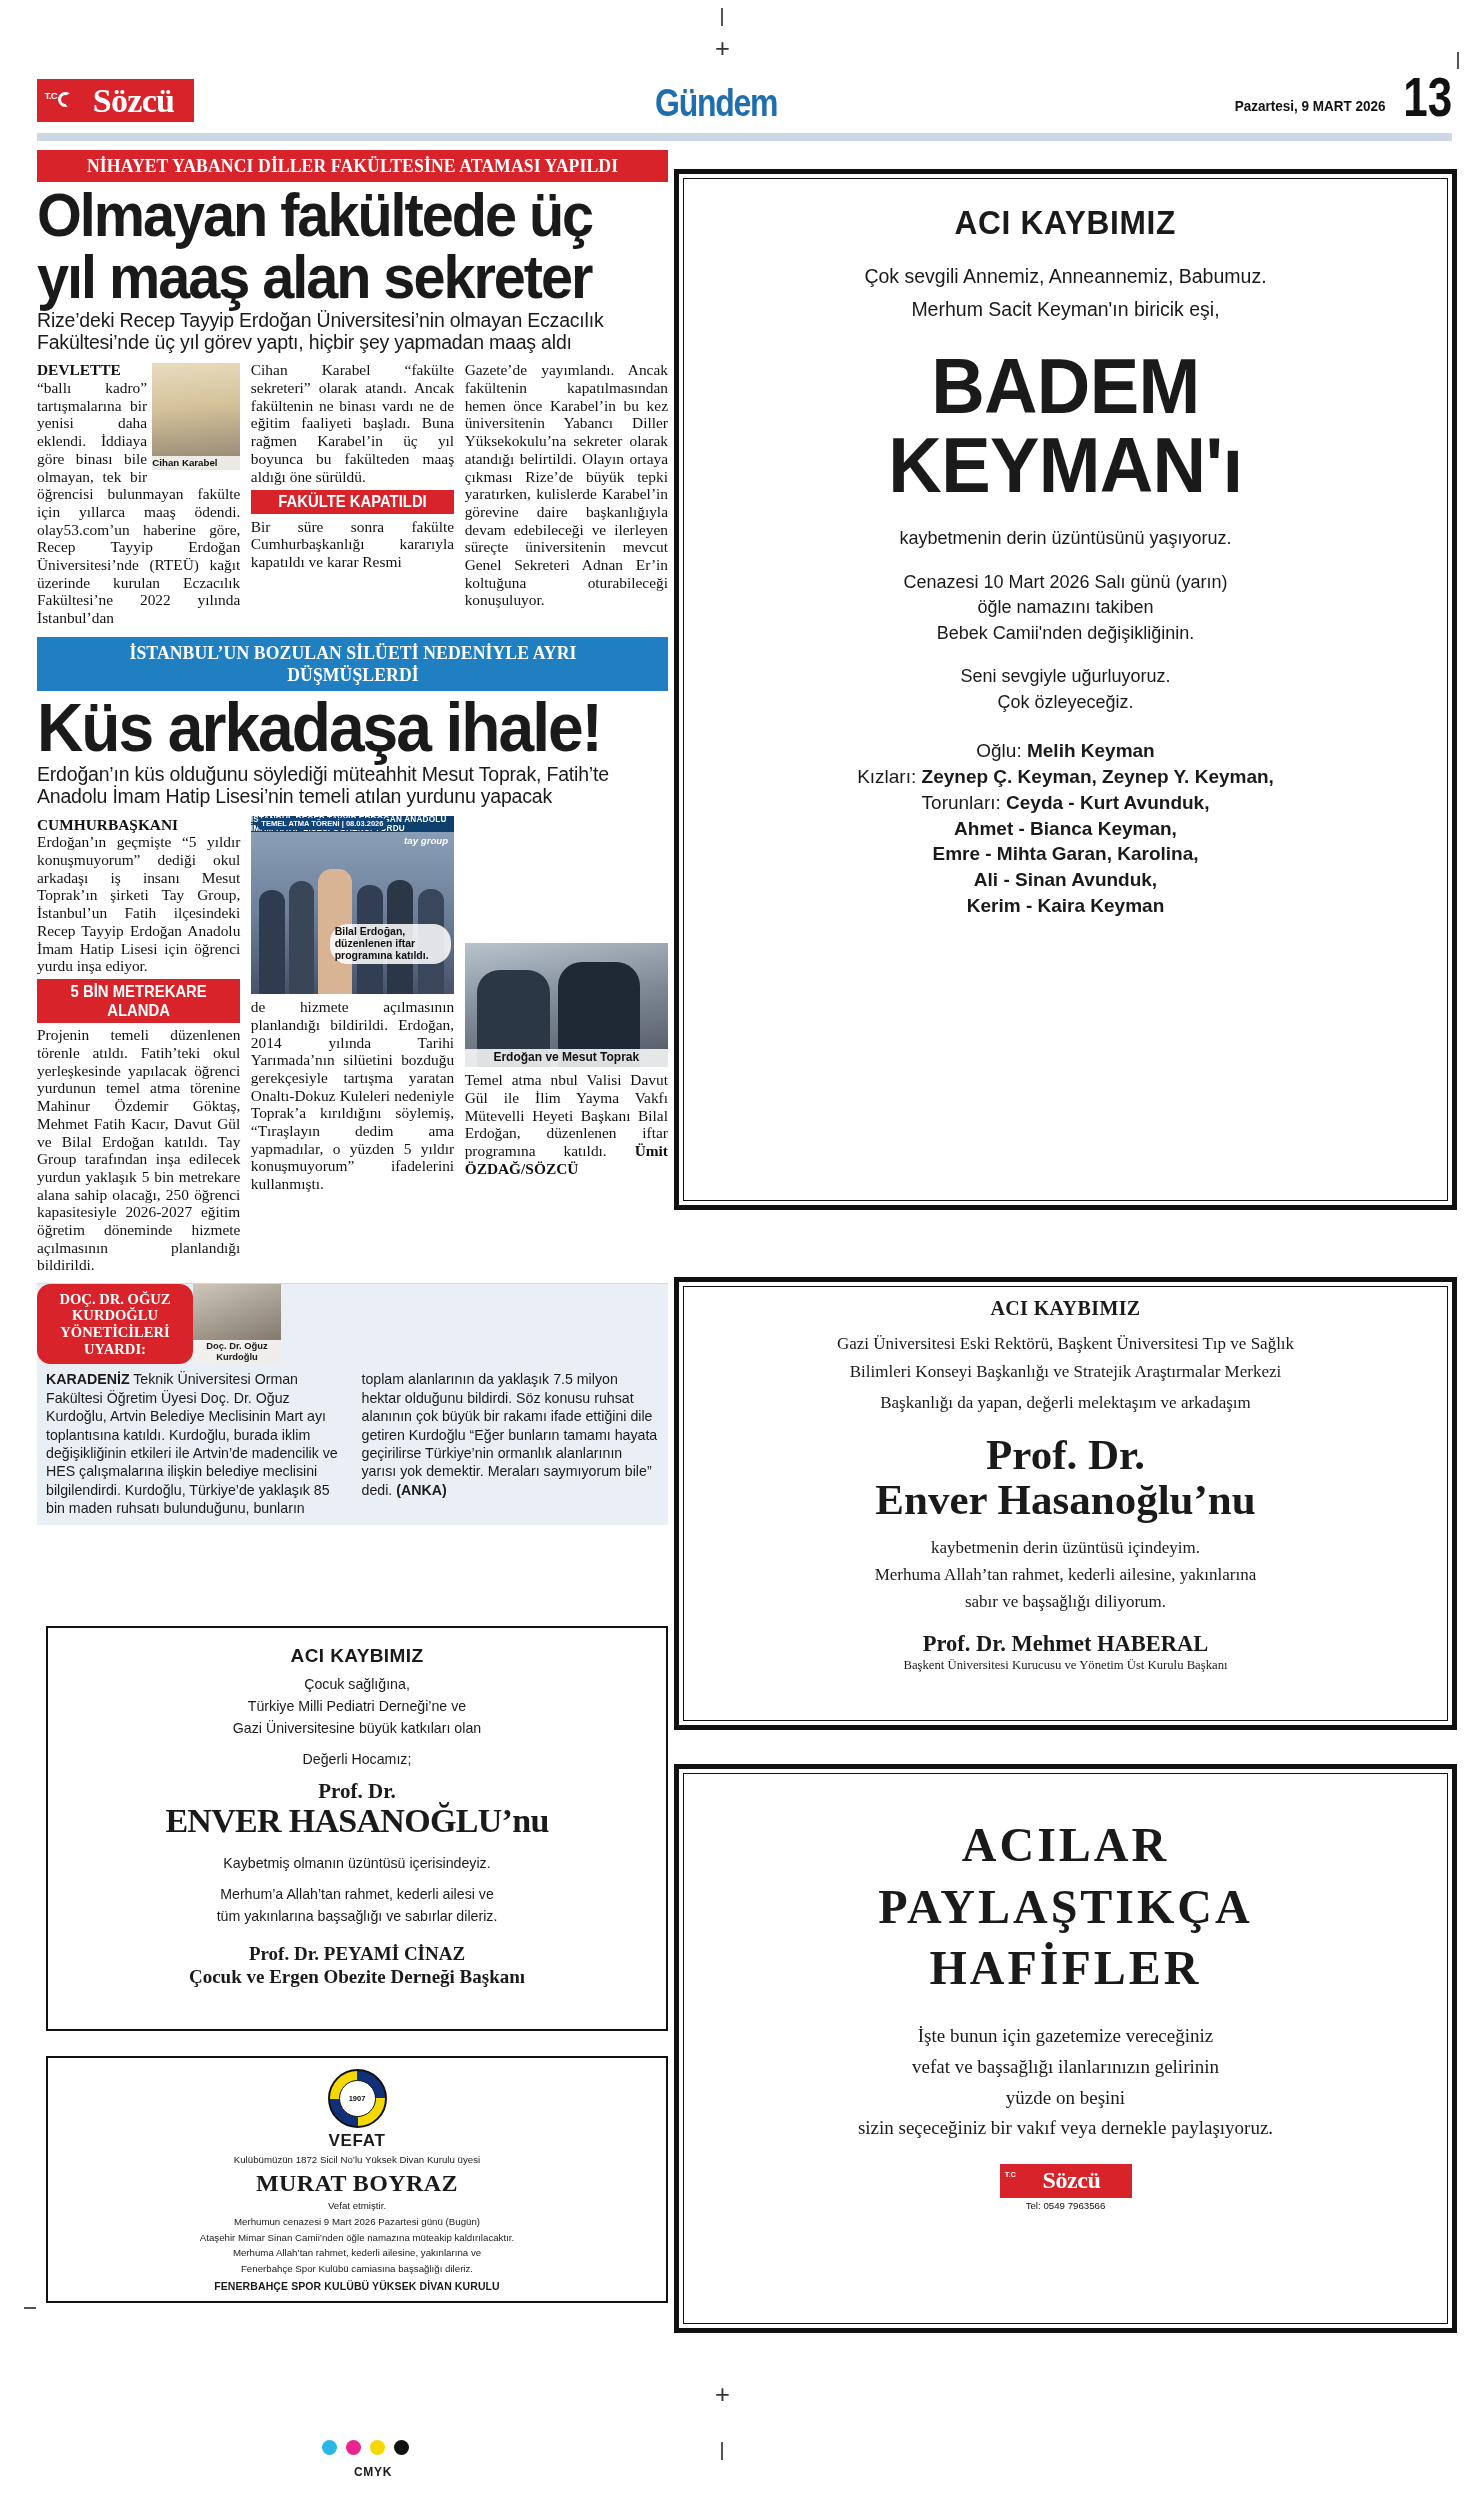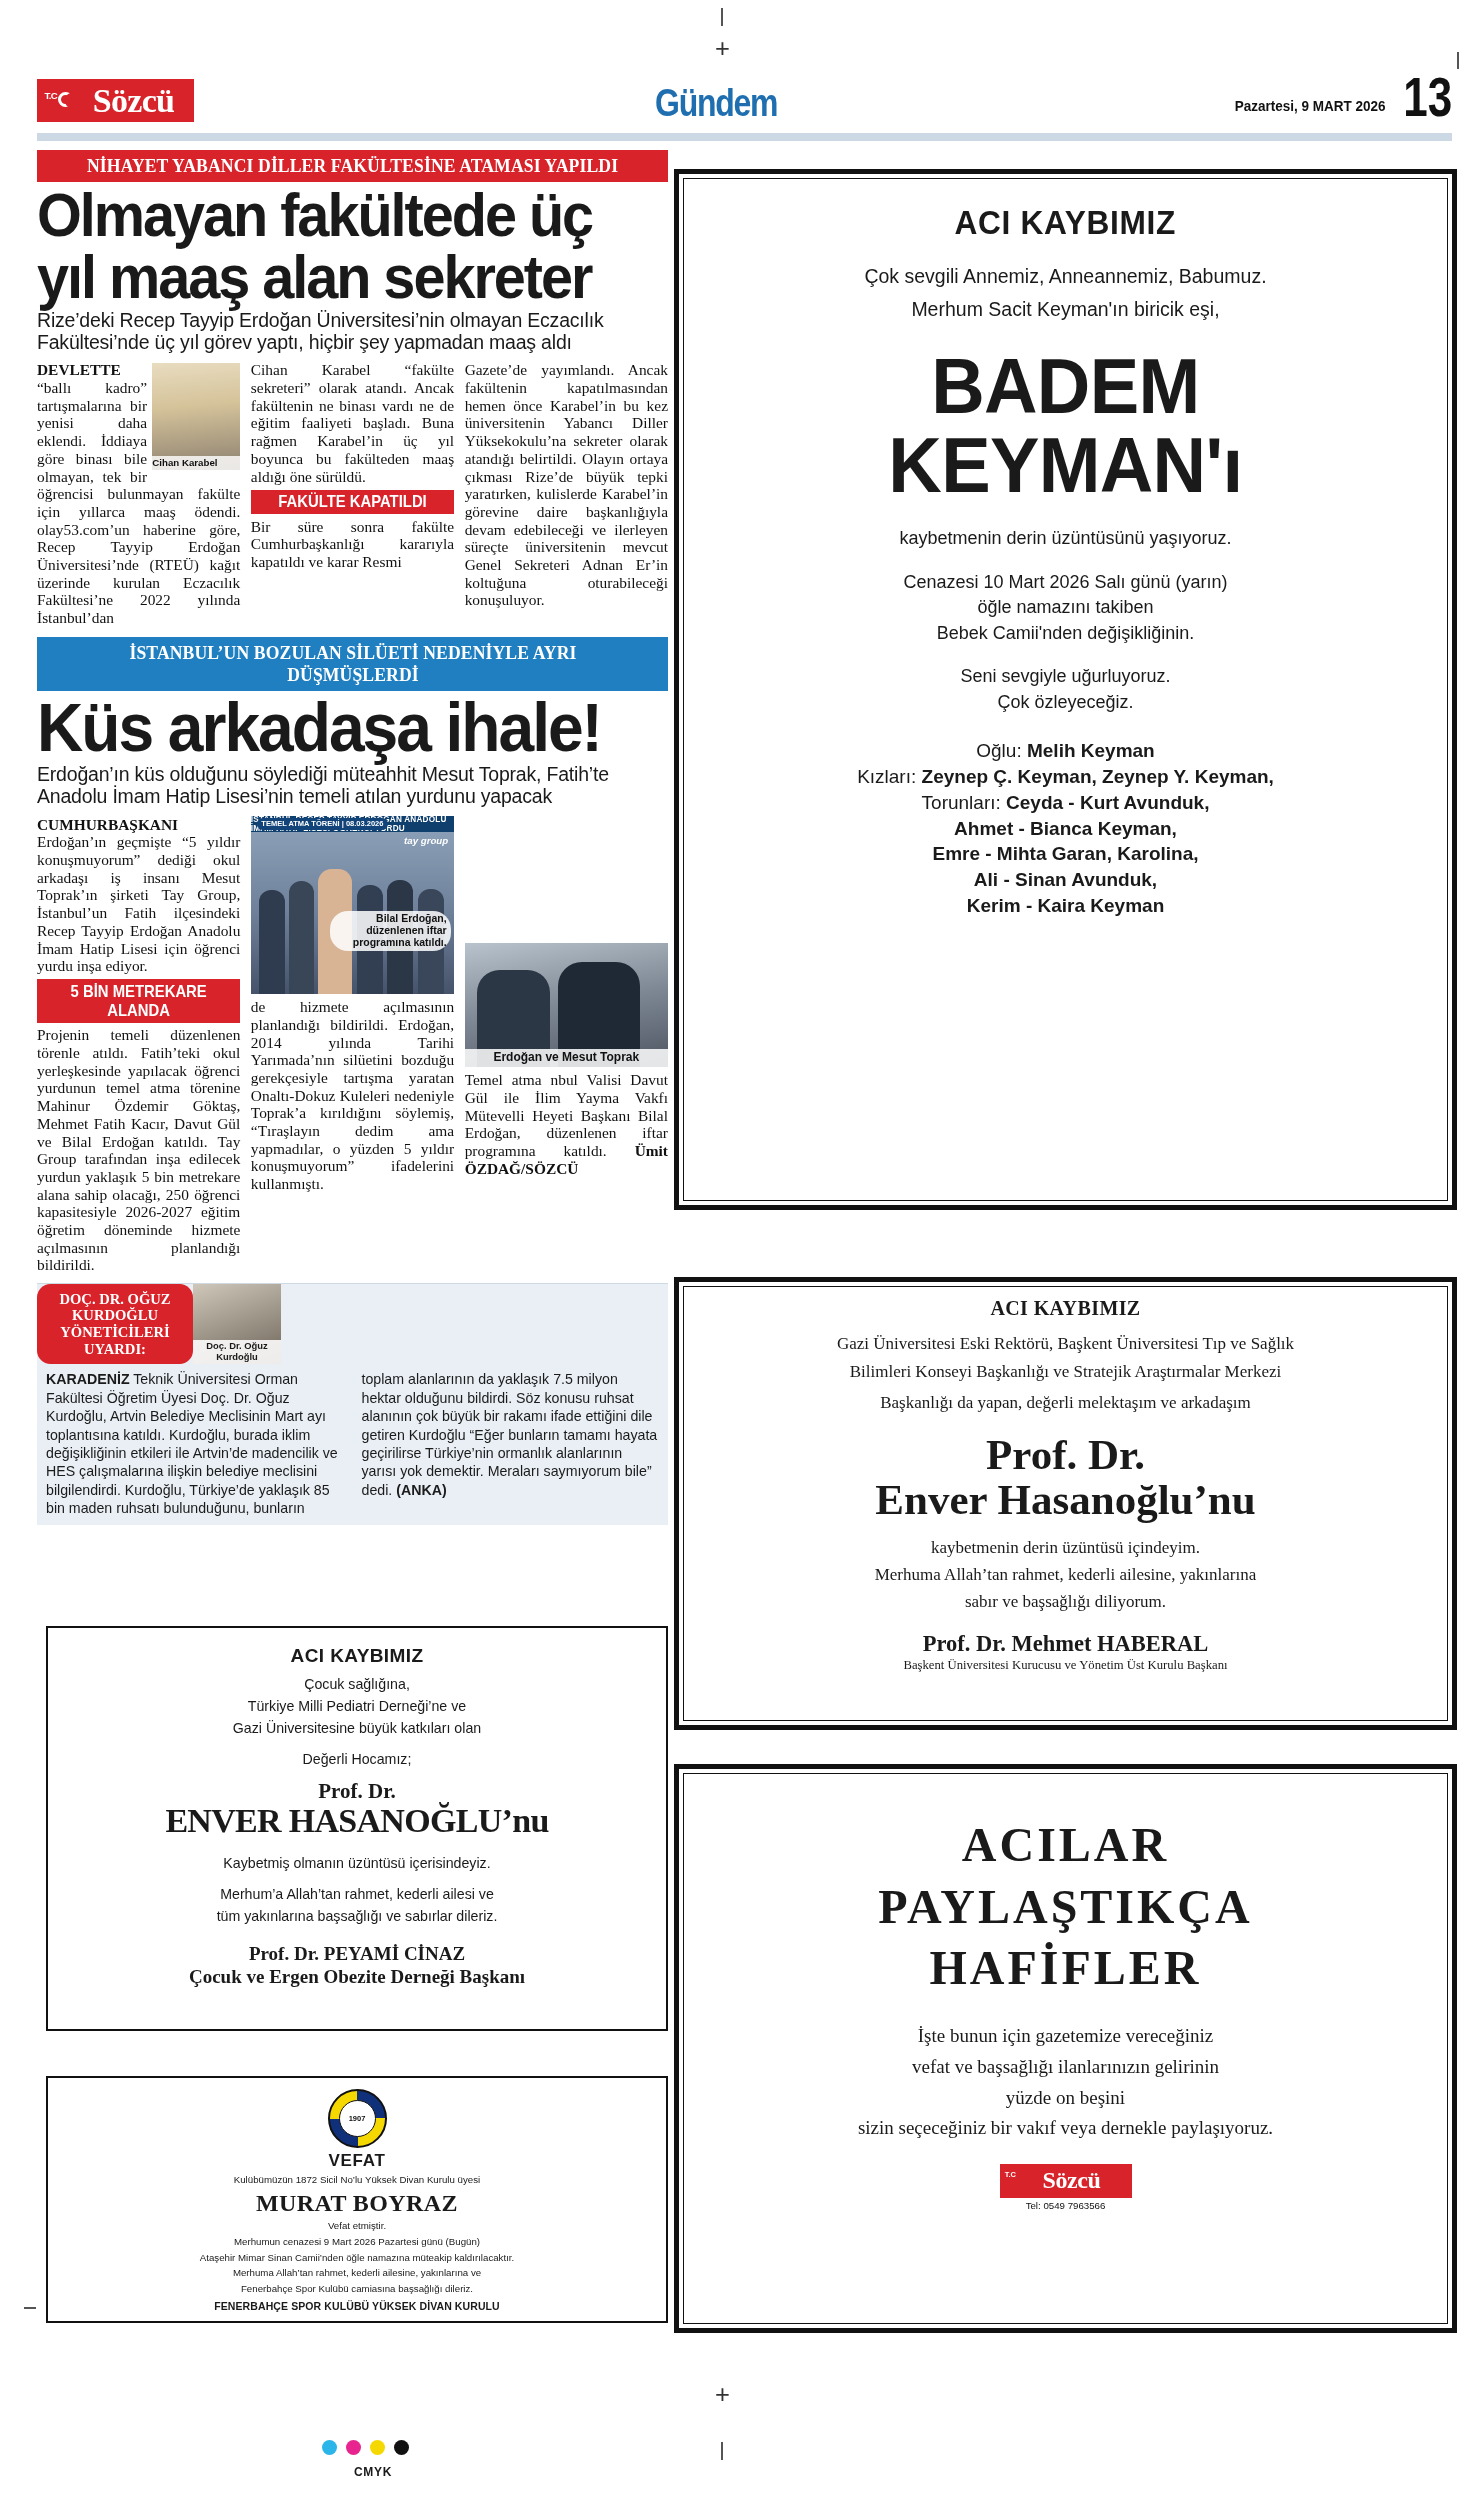--- a/index.html
+++ b/index.html
@@ -214,21 +214,21 @@
               </div>
             <div style="position:absolute;left:6px;top:2px;background:#12447a;color:#fff;font-size:7.5px;font-weight:bold;padding:1.5px 4.5px;border-radius:6px;">TEMEL ATMA TÖRENİ | 08.03.2026</div>
             <div style="position:absolute;right:6px;top:19.5px;color:#fff;font-size:9.7px;font-weight:bold;font-style:italic;">tay group</div>
 
             <div style="position:absolute;left:4%;bottom:0;width:13%;height:58%;background:#2f3b4f;border-radius:12px 12px 0 0;"></div>
             <div style="position:absolute;left:19%;bottom:0;width:12%;height:63%;background:#394658;border-radius:12px 12px 0 0;"></div>
             <div style="position:absolute;left:33%;bottom:0;width:17%;height:70%;background:#d8b495;border-radius:13.5px 13.5px 0 0;"></div>
             <div style="position:absolute;left:52%;bottom:0;width:13%;height:61%;background:#323e52;border-radius:12px 12px 0 0;"></div>
             <div style="position:absolute;left:67%;bottom:0;width:13%;height:64%;background:#2b3646;border-radius:12px 12px 0 0;"></div>
             <div style="position:absolute;left:82%;bottom:0;width:13%;height:59%;background:#3a4659;border-radius:12px 12px 0 0;"></div>
-            <div class="ph-cap" style="right:3px;bottom:43px;width:112px;text-align:right;border-radius:18px;">Bilal Erdoğan, düzenlenen iftar programına katıldı.</div>
+            <div class="ph-cap" style="right:3px;bottom:30px;width:112px;text-align:left;border-radius:18px;">Bilal Erdoğan, düzenlenen iftar programına katıldı.</div>
           </div>
           <p class="body-serif" style="margin:0;">de hizmete açılmasının planlandığı bildirildi. Erdoğan, 2014 yılında Tarihi Yarımada’nın silüetini bozduğu gerekçesiyle tartışma yaratan Onaltı-Dokuz Kuleleri nedeniyle Toprak’a kırıldığını söylemiş, “Tıraşlayın dedim ama yapmadılar, o yüzden 5 yıldır konuşmuyorum” ifadelerini kullanmıştı.</p>
         </div>
 
         <div class="col">
           <div style="height:127px;"></div>
           <div class="photo" style="width:100%;height:124px;margin:0 0 4.5px 0;background:linear-gradient(170deg,#b9c3cd 0%,#7e8894 50%,#4d5561 100%);">
             <div style="position:absolute;left:6%;bottom:0;width:36%;height:78%;background:#2c3746;border-radius:22.5px 22.5px 0 0;"></div>
             <div style="position:absolute;left:46%;bottom:0;width:40%;height:84%;background:#1f2935;border-radius:24px 24px 0 0;"></div>
             <div class="ph-cap" style="left:0;right:0;bottom:0;text-align:center;font-size:12px;">Erdoğan ve Mesut Toprak</div>
@@ -347,21 +347,21 @@
       <div class="nm2">ENVER HASANOĞLU’nu</div>
       <div class="p" style="margin-top:15px;">Kaybetmiş olmanın üzüntüsü içerisindeyiz.</div>
       <div class="p" style="margin-top:10.5px;">Merhum’a Allah’tan rahmet, kederli ailesi ve</div>
       <div class="p" style="margin-top:1.5px;">tüm yakınlarına başsağlığı ve sabırlar dileriz.</div>
       <div class="sig">Prof. Dr. PEYAMİ CİNAZ</div>
       <div class="sig" style="margin-top:0;">Çocuk ve Ergen Obezite Derneği Başkanı</div>
     </div>
   </div>
 
   <div class="obit bl fb" style="left:46px;top:2056px;width:622px;height:247px;">
-    <div class="inner frame-single" style="padding:10.5px 16.5px;margin-top:20px;">
+    <div class="inner frame-single" style="padding:10.5px 16.5px;">
       <div class="crest">
         <span class="yr">1907</span>
       </div>
       <div class="vf">VEFAT</div>
       <div class="sm">Kulübümüzün 1872 Sicil No’lu Yüksek Divan Kurulu üyesi</div>
       <div class="nm">MURAT BOYRAZ</div>
       <div class="sm">Vefat etmiştir.</div>
       <div class="sm">Merhumun cenazesi 9 Mart 2026 Pazartesi günü (Bugün)</div>
       <div class="sm">Ataşehir Mimar Sinan Camii’nden öğle namazına müteakip kaldırılacaktır.</div>
       <div class="sm">Merhuma Allah’tan rahmet, kederli ailesine, yakınlarına ve</div>

